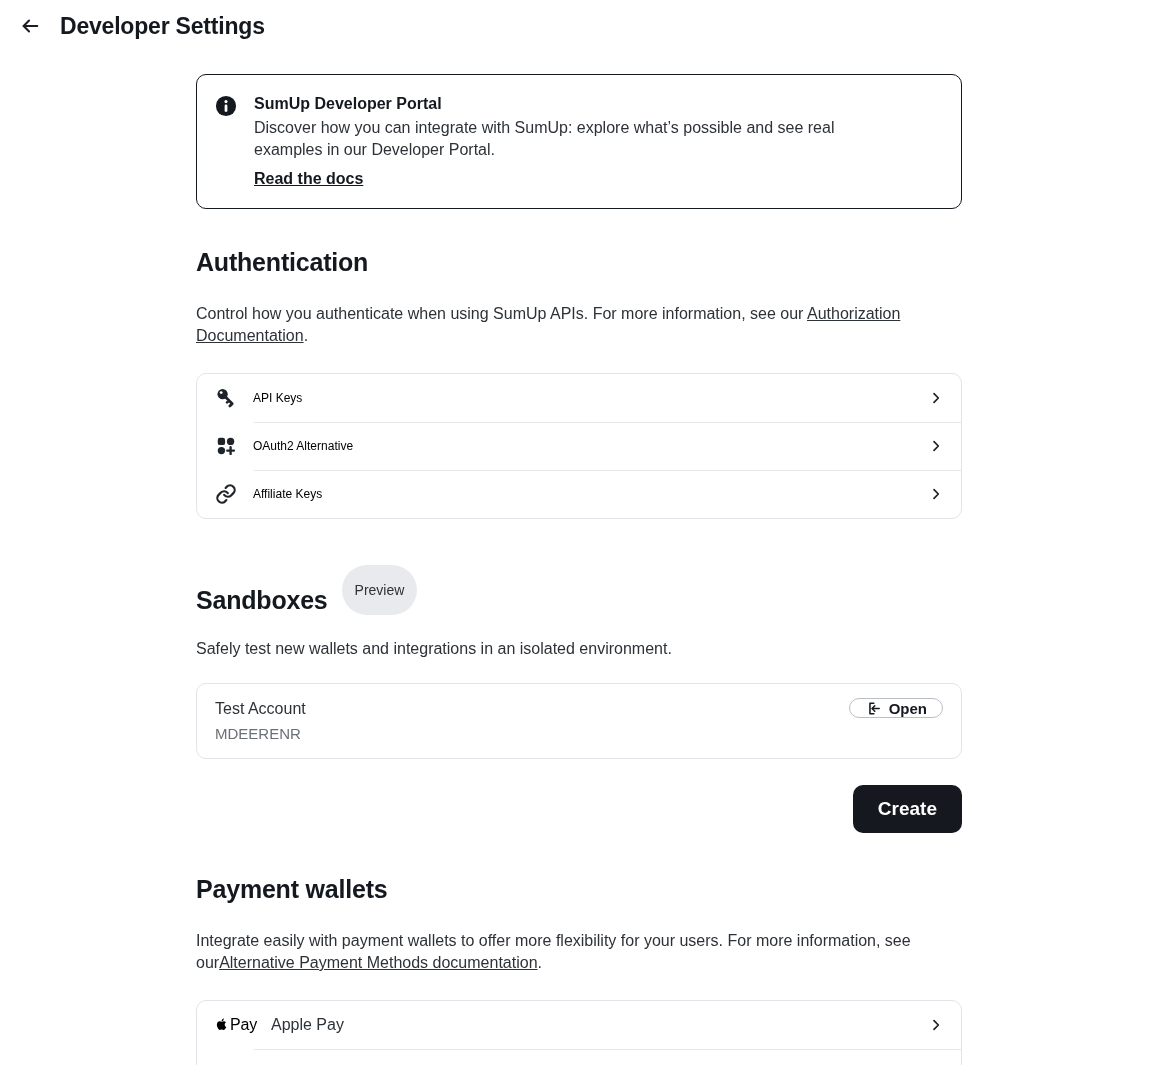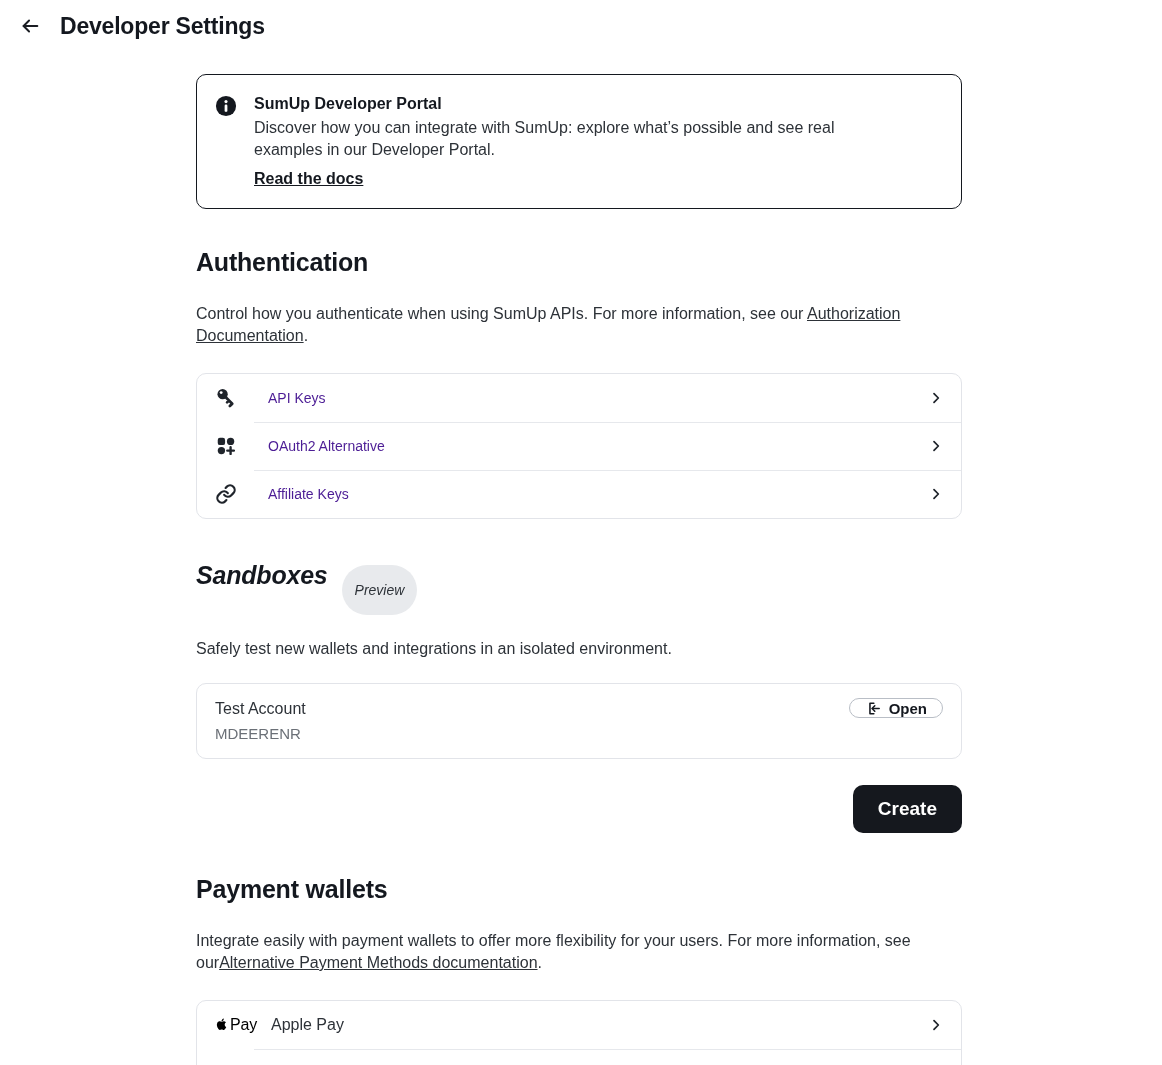--- a/index.html
+++ b/index.html
@@ -40,21 +40,21 @@
   .banner-link {
     display: inline-block; margin-top: 9px;
     font-size: 16px; font-weight: 700; color: #14181f;
     text-decoration: underline; cursor: pointer;
   }
 
   
   .section-heading {
     font-size: 25px; font-weight: 700; color: #14181f; letter-spacing: -0.2px;
   }
-  .section-heading-row { display: flex; align-items: flex-start; font-style: italic; }
+  .section-heading-row { display: flex; align-items: flex-end; }
   .h-auth { margin-top: 39px; }
   .h-sandbox { margin-top: 42px; }
   .h-wallets { margin-top: 42px; }
   .section-desc {
     font-size: 16px; color: #2d3238; line-height: 22px; margin-top: 26px;
   }
   .inline-link { color: #2d3238; text-decoration: underline; cursor: pointer; }
 
   .badge {
     background: #e8eaed; color: #2d3238;
@@ -70,21 +70,21 @@
   }
   .row {
     display: flex; align-items: center; height: 48px;
     padding: 0 17px 0 18px; cursor: pointer; position: relative;
   }
   .row + .row::before {
     content: ""; position: absolute; top: 0; left: 57px; right: 0;
     border-top: 1px solid #e6e8ec;
   }
   .row .lead-ic { width: 22px; height: 22px; flex: 0 0 22px; color: #1f242b; display: flex; align-items: center; }
-  .row-label { font-size: 14px; color: #4c1d95; margin-left: 31px; }
+  .row-label { font-size: 12px; color: #000000; margin-left: 16px; }
   .row .spacer { flex: 1; }
   .chev { width: 16px; height: 16px; color: #1f242b; }
 
   .wallet-logo { width: 42px; flex: 0 0 42px; display: flex; align-items: center; }
   .wallet-label { font-size: 16px; color: #2d3238; margin-left: 14px; }
   .applepay-txt { font-size: 16px; font-weight: 500; color: #000; margin-left: 2px; letter-spacing: -0.2px; }
   .gpay-txt { font-size: 15px; color: #5f6368; margin-left: 3px; }
 
   
   .account-card {

